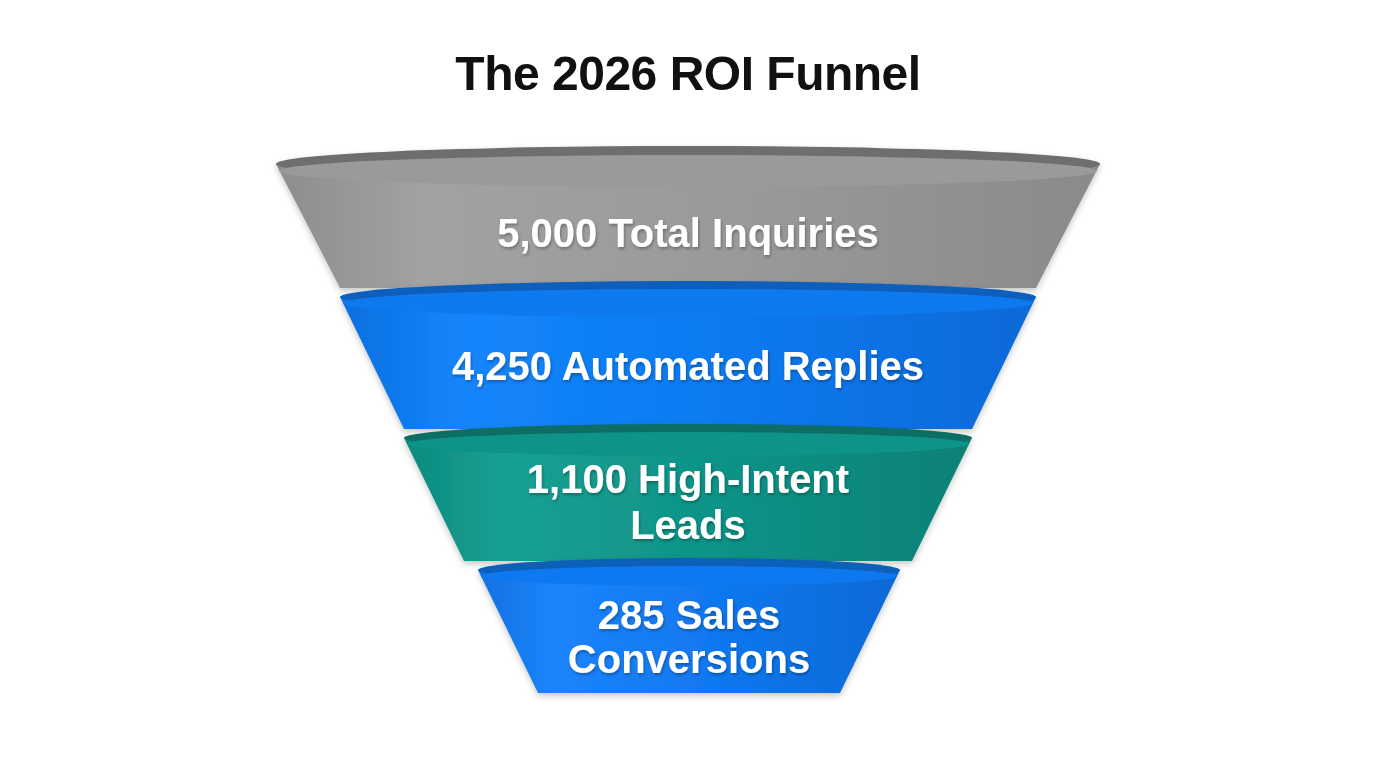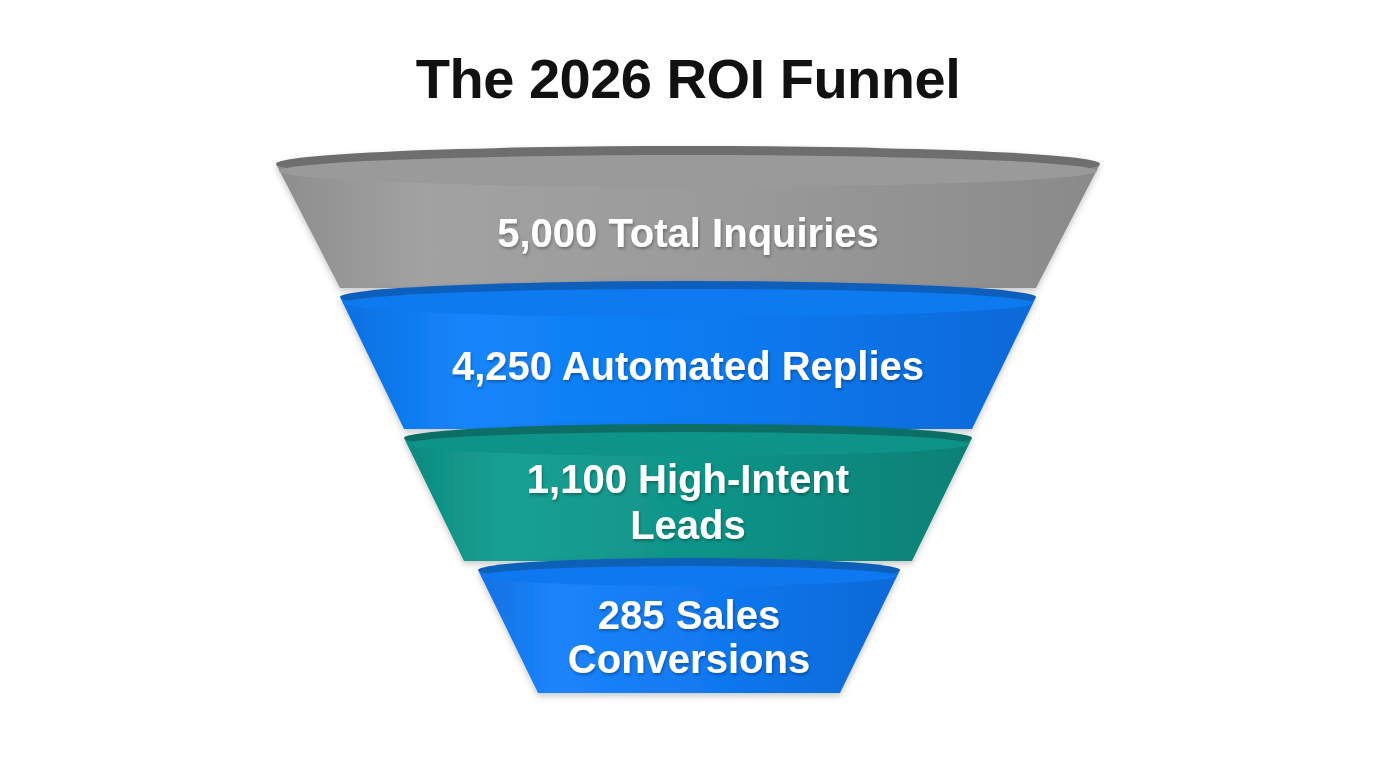--- a/index.html
+++ b/index.html
@@ -18,21 +18,21 @@
     width: 1376px;
     height: 768px;
     background: #ffffff;
   }
   .chart-title {
     position: absolute;
     top: 48px;
     left: 0;
     width: 1376px;
     text-align: center;
-    font-size: 56px;
+    font-size: 48px;
     font-weight: bold;
     color: #111111;
     letter-spacing: -0.5px;
     line-height: 1.1;
   }
   .funnel-wrap {
     position: absolute;
     top: 140px;
     left: 0;
     width: 1376px;

